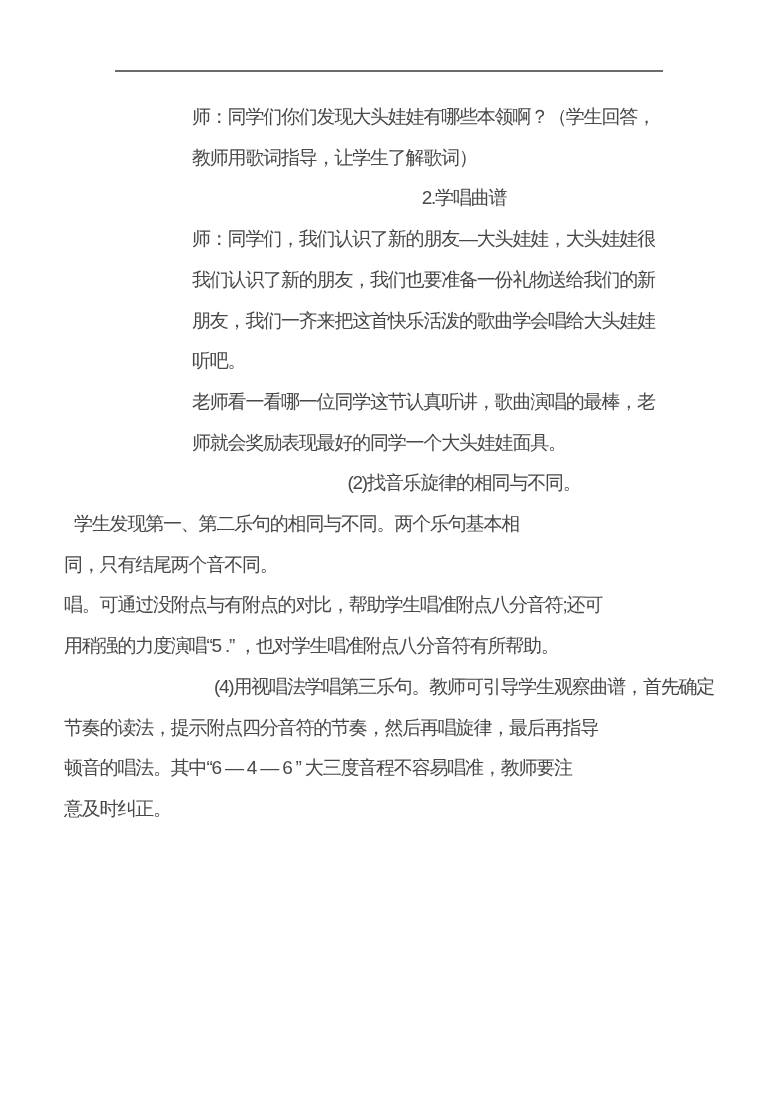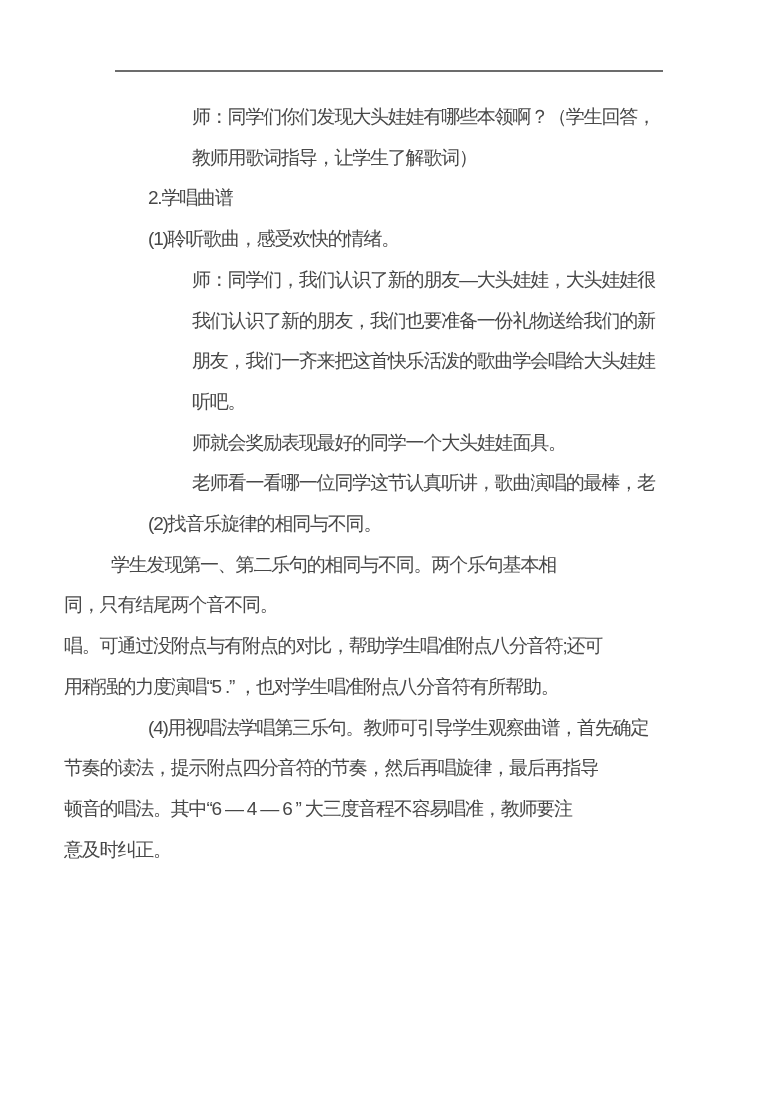--- a/index.html
+++ b/index.html
@@ -33,40 +33,39 @@
   }
   .line {
     line-height: 40.7px;
     font-size: 19px;
     letter-spacing: -1.2px;
     color: #484848;
     white-space: pre;
   }
   
   .ind-a { margin-left: 64px; }  
-  .ind-b { margin-left: 148px; }  
-  .ind-c { margin-left: 111px; }  
+  .ind-b { margin-left: 148px; text-align: center; }  
+  .ind-c { margin-left: 74px; }  
   .ind-d { margin-left: 192px; }  
 </style>
 </head>
 <body>
 
 <div class="page">
   <div class="header-divider"></div>
   <div class="content">
     <div class="line ind-d">师：同学们你们发现大头娃娃有哪些本领啊？（学生回答，</div>
     <div class="line ind-d">教师用歌词指导，让学生了解歌词）</div>
     <div class="line ind-b">2.学唱曲谱</div>
-    <div class="line ind-b">(1)聆听歌曲，感受欢快的情绪。</div>
     <div class="line ind-d">师：同学们，我们认识了新的朋友—大头娃娃，大头娃娃很</div>
     <div class="line ind-d">我们认识了新的朋友，我们也要准备一份礼物送给我们的新</div>
     <div class="line ind-d">朋友，我们一齐来把这首快乐活泼的歌曲学会唱给大头娃娃</div>
     <div class="line ind-d">听吧。</div>
+    <div class="line ind-d">老师看一看哪一位同学这节认真听讲，歌曲演唱的最棒，老</div>
     <div class="line ind-d">师就会奖励表现最好的同学一个大头娃娃面具。</div>
-    <div class="line ind-d">老师看一看哪一位同学这节认真听讲，歌曲演唱的最棒，老</div>
     <div class="line ind-b">(2)找音乐旋律的相同与不同。</div>
     <div class="line ind-c">学生发现第一、第二乐句的相同与不同。两个乐句基本相</div>
     <div class="line ind-a">同，只有结尾两个音不同。</div>
     <div class="line ind-a">唱。可通过没附点与有附点的对比，帮助学生唱准附点八分音符;还可</div>
     <div class="line ind-a">用稍强的力度演唱“5 .” ，也对学生唱准附点八分音符有所帮助。</div>
     <div class="line ind-b">(4)用视唱法学唱第三乐句。教师可引导学生观察曲谱，首先确定</div>
     <div class="line ind-a">节奏的读法，提示附点四分音符的节奏，然后再唱旋律，最后再指导</div>
     <div class="line ind-a">顿音的唱法。其中“6 — 4 — 6 ” 大三度音程不容易唱准，教师要注</div>
     <div class="line ind-a">意及时纠正。</div>
   </div>

